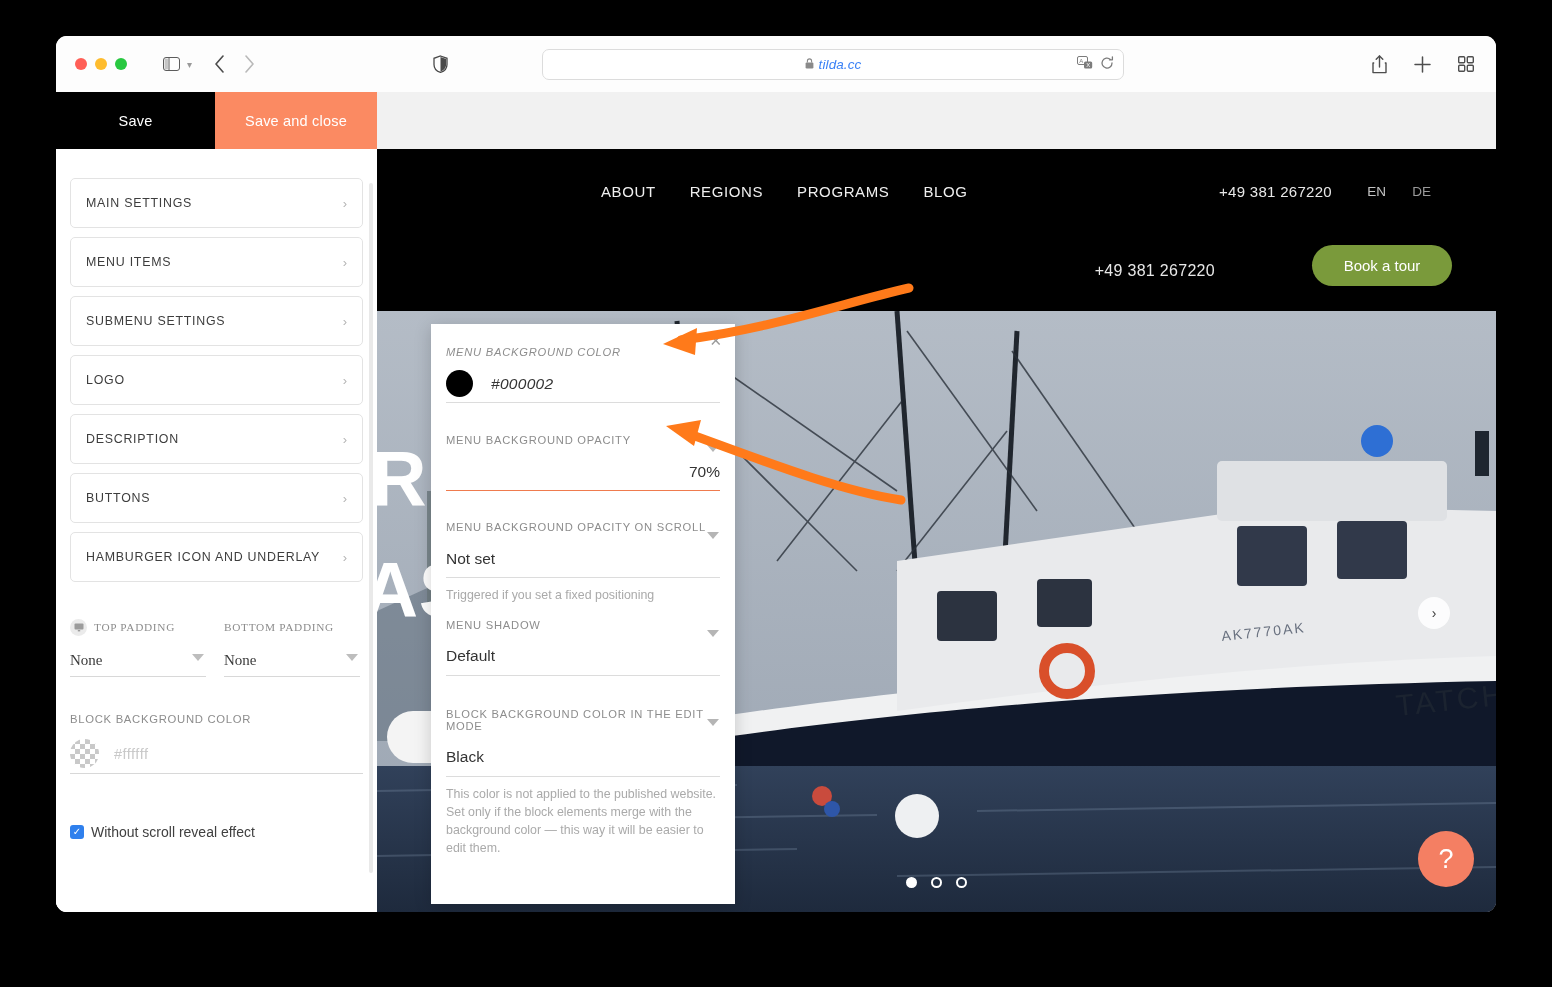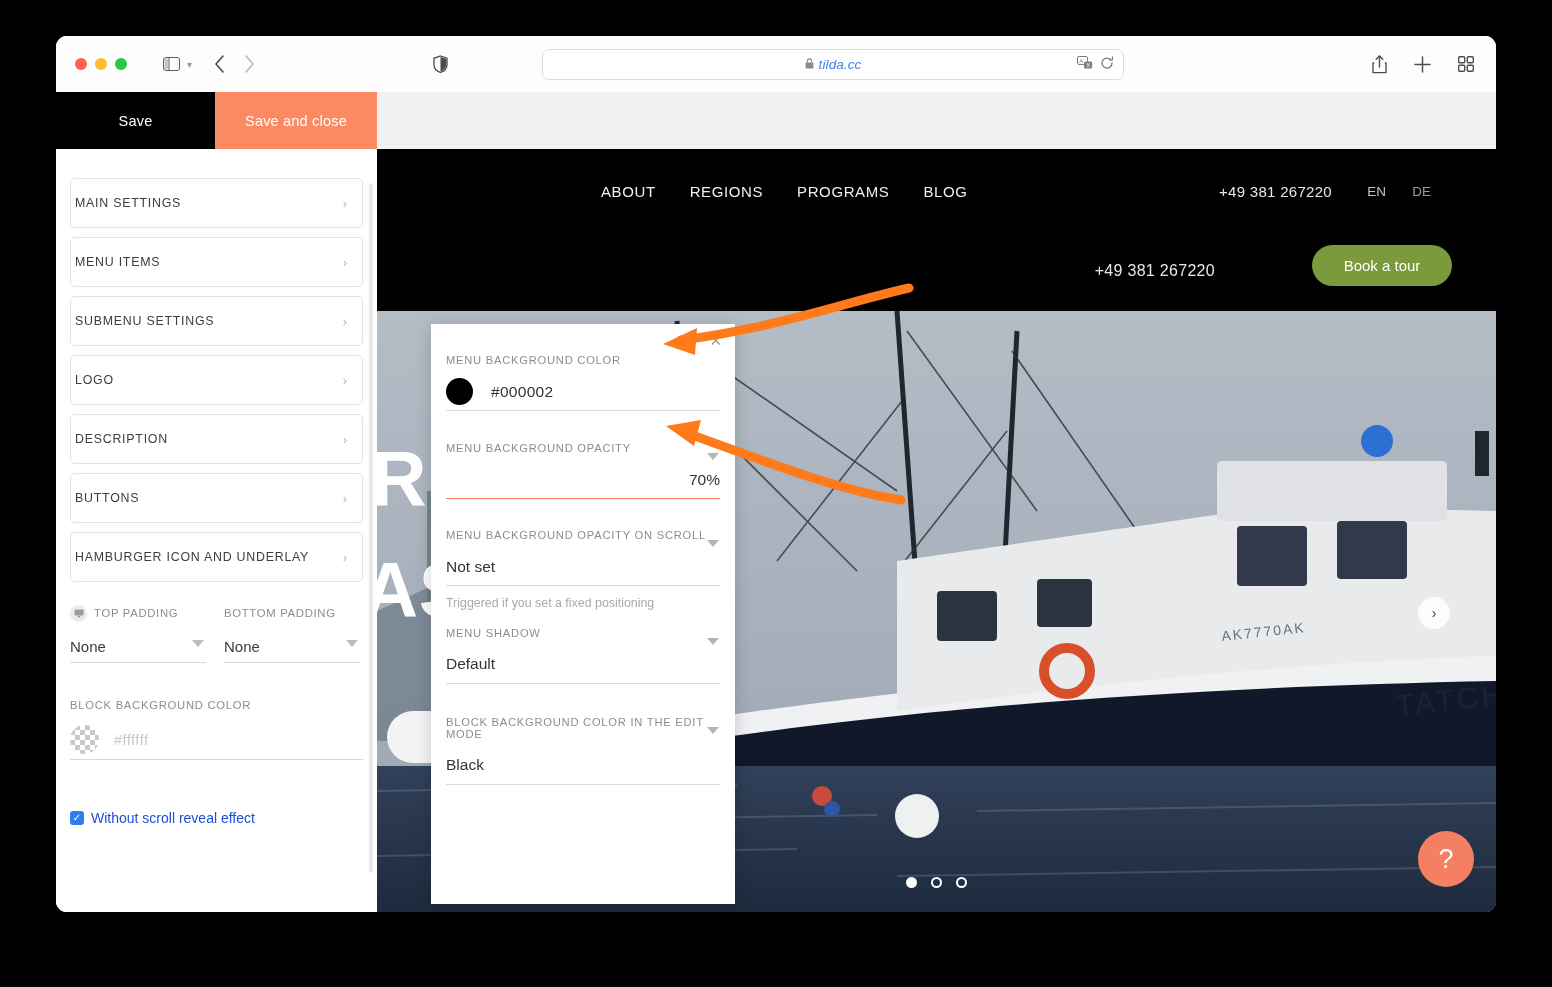--- a/index.html
+++ b/index.html
@@ -78,30 +78,30 @@
   #panel-scrollbar{
     position:absolute; right:4px; top:34px; width:4px; height:690px;
     background:#e9e9e9; border-radius:2px;
   }
 
   .acc-item {
     position:relative;
     height:50px; margin-bottom:9px;
     border:1px solid #e3e3e3; border-radius:5px;
     display:flex; align-items:center;
-    padding:0 4px;
+    padding:0 15px;
     background:#fff; cursor:pointer;
   }
   .acc-item.active { border-color:#f08254; }
   .acc-label { font-size:12.4px; letter-spacing:.75px; color:#3d3d3d; }
   .acc-chev { position:absolute; right:15px; font-size:13px; color:#b5b5b5; line-height:1; }
   .acc-item.active .acc-chev { color:#f08254; }
 
   
-  #padding-row { display:flex; margin-top:22px; }
+  #padding-row { display:flex; margin-top:36px;font-family:Liberation Serif, serif; }
   .pad-col { width:136px; }
   .pad-col + .pad-col { margin-left:18px; }
   .pad-head { display:flex; align-items:center; height:18px; }
   .pad-icon {
     width:17px; height:17px; border-radius:50%; background:#ebebeb;
     display:flex; align-items:center; justify-content:center; margin-right:7px;
   }
   .pad-label { font-size:11.3px; letter-spacing:.7px; color:#8d8d8d; }
   .pad-select {
     position:relative; margin-top:9px; height:32px;
@@ -131,21 +131,21 @@
   }
   #block-bg-value { margin-left:15px; font-size:14.5px; color:#c9c9c9; letter-spacing:.5px; }
 
   
   #scroll-reveal-row { margin-top:50px; display:flex; align-items:center; }
   #scroll-cb {
     width:14px;height:14px;border-radius:3px;background:#2f80ed;
     display:flex;align-items:center;justify-content:center;
     color:#fff;font-size:10px;line-height:1; flex:none;
   }
-  #scroll-reveal-label { margin-left:7px; font-size:14px; color:#1d4ed8; }
+  #scroll-reveal-label { margin-left:7px; font-size:14px; color:#404040; }
 
   
   #preview {
     position:absolute; left:321px; top:57px;
     width:1119px; height:763px;
     background:#000; overflow:hidden;
   }
   
   #site-nav {
     position:absolute; left:0; top:0; width:1119px; height:162px;
@@ -507,21 +507,21 @@
           <span class="dot"></span>
           <span class="dot"></span>
         </div>
         <div id="help-btn">?</div>
       </div>
     </div>
 
     <div id="settings-popup">
       <span id="popup-close">✕</span>
 
-      <div class="fld" style="padding-top:30px;">
+      <div class="fld" style="padding-top:22px;font-style:italic;">
         <div class="fld-label">MENU BACKGROUND COLOR</div>
         <div class="fld-row">
           <span id="swatch-black"></span>
           <span id="color-hex">#000002</span>
         </div>
       </div>
 
       <div class="fld" style="margin-top:31px;">
         <div class="fld-label">MENU BACKGROUND OPACITY</div>
         <div class="fld-row accent">
@@ -546,20 +546,21 @@
           <span class="fld-caret"></span>
         </div>
       </div>
 
       <div class="fld" style="margin-top:32px;">
         <div class="fld-label">BLOCK BACKGROUND COLOR IN THE EDIT MODE</div>
         <div class="fld-row">
           <span class="fld-value">Black</span>
           <span class="fld-caret"></span>
         </div>
+        <div class="fld-hint">This color is not applied to the published website. Set only if the block elements merge with the background color — this way it will be easier to edit them.</div>
       </div>
     </div>
 
     <svg id="arrows">
       <g>
         <path d="M853 196 C790 210 720 236 625 248" fill="none" stroke="#ff7a1a" stroke-width="9" stroke-linecap="round"></path>
         <polygon points="607,252 641,236 639,263" fill="#ff7a1a"></polygon>
       </g>
       <g>
         <path d="M845 408 C780 398 700 366 628 340" fill="none" stroke="#ff7a1a" stroke-width="9" stroke-linecap="round"></path>

